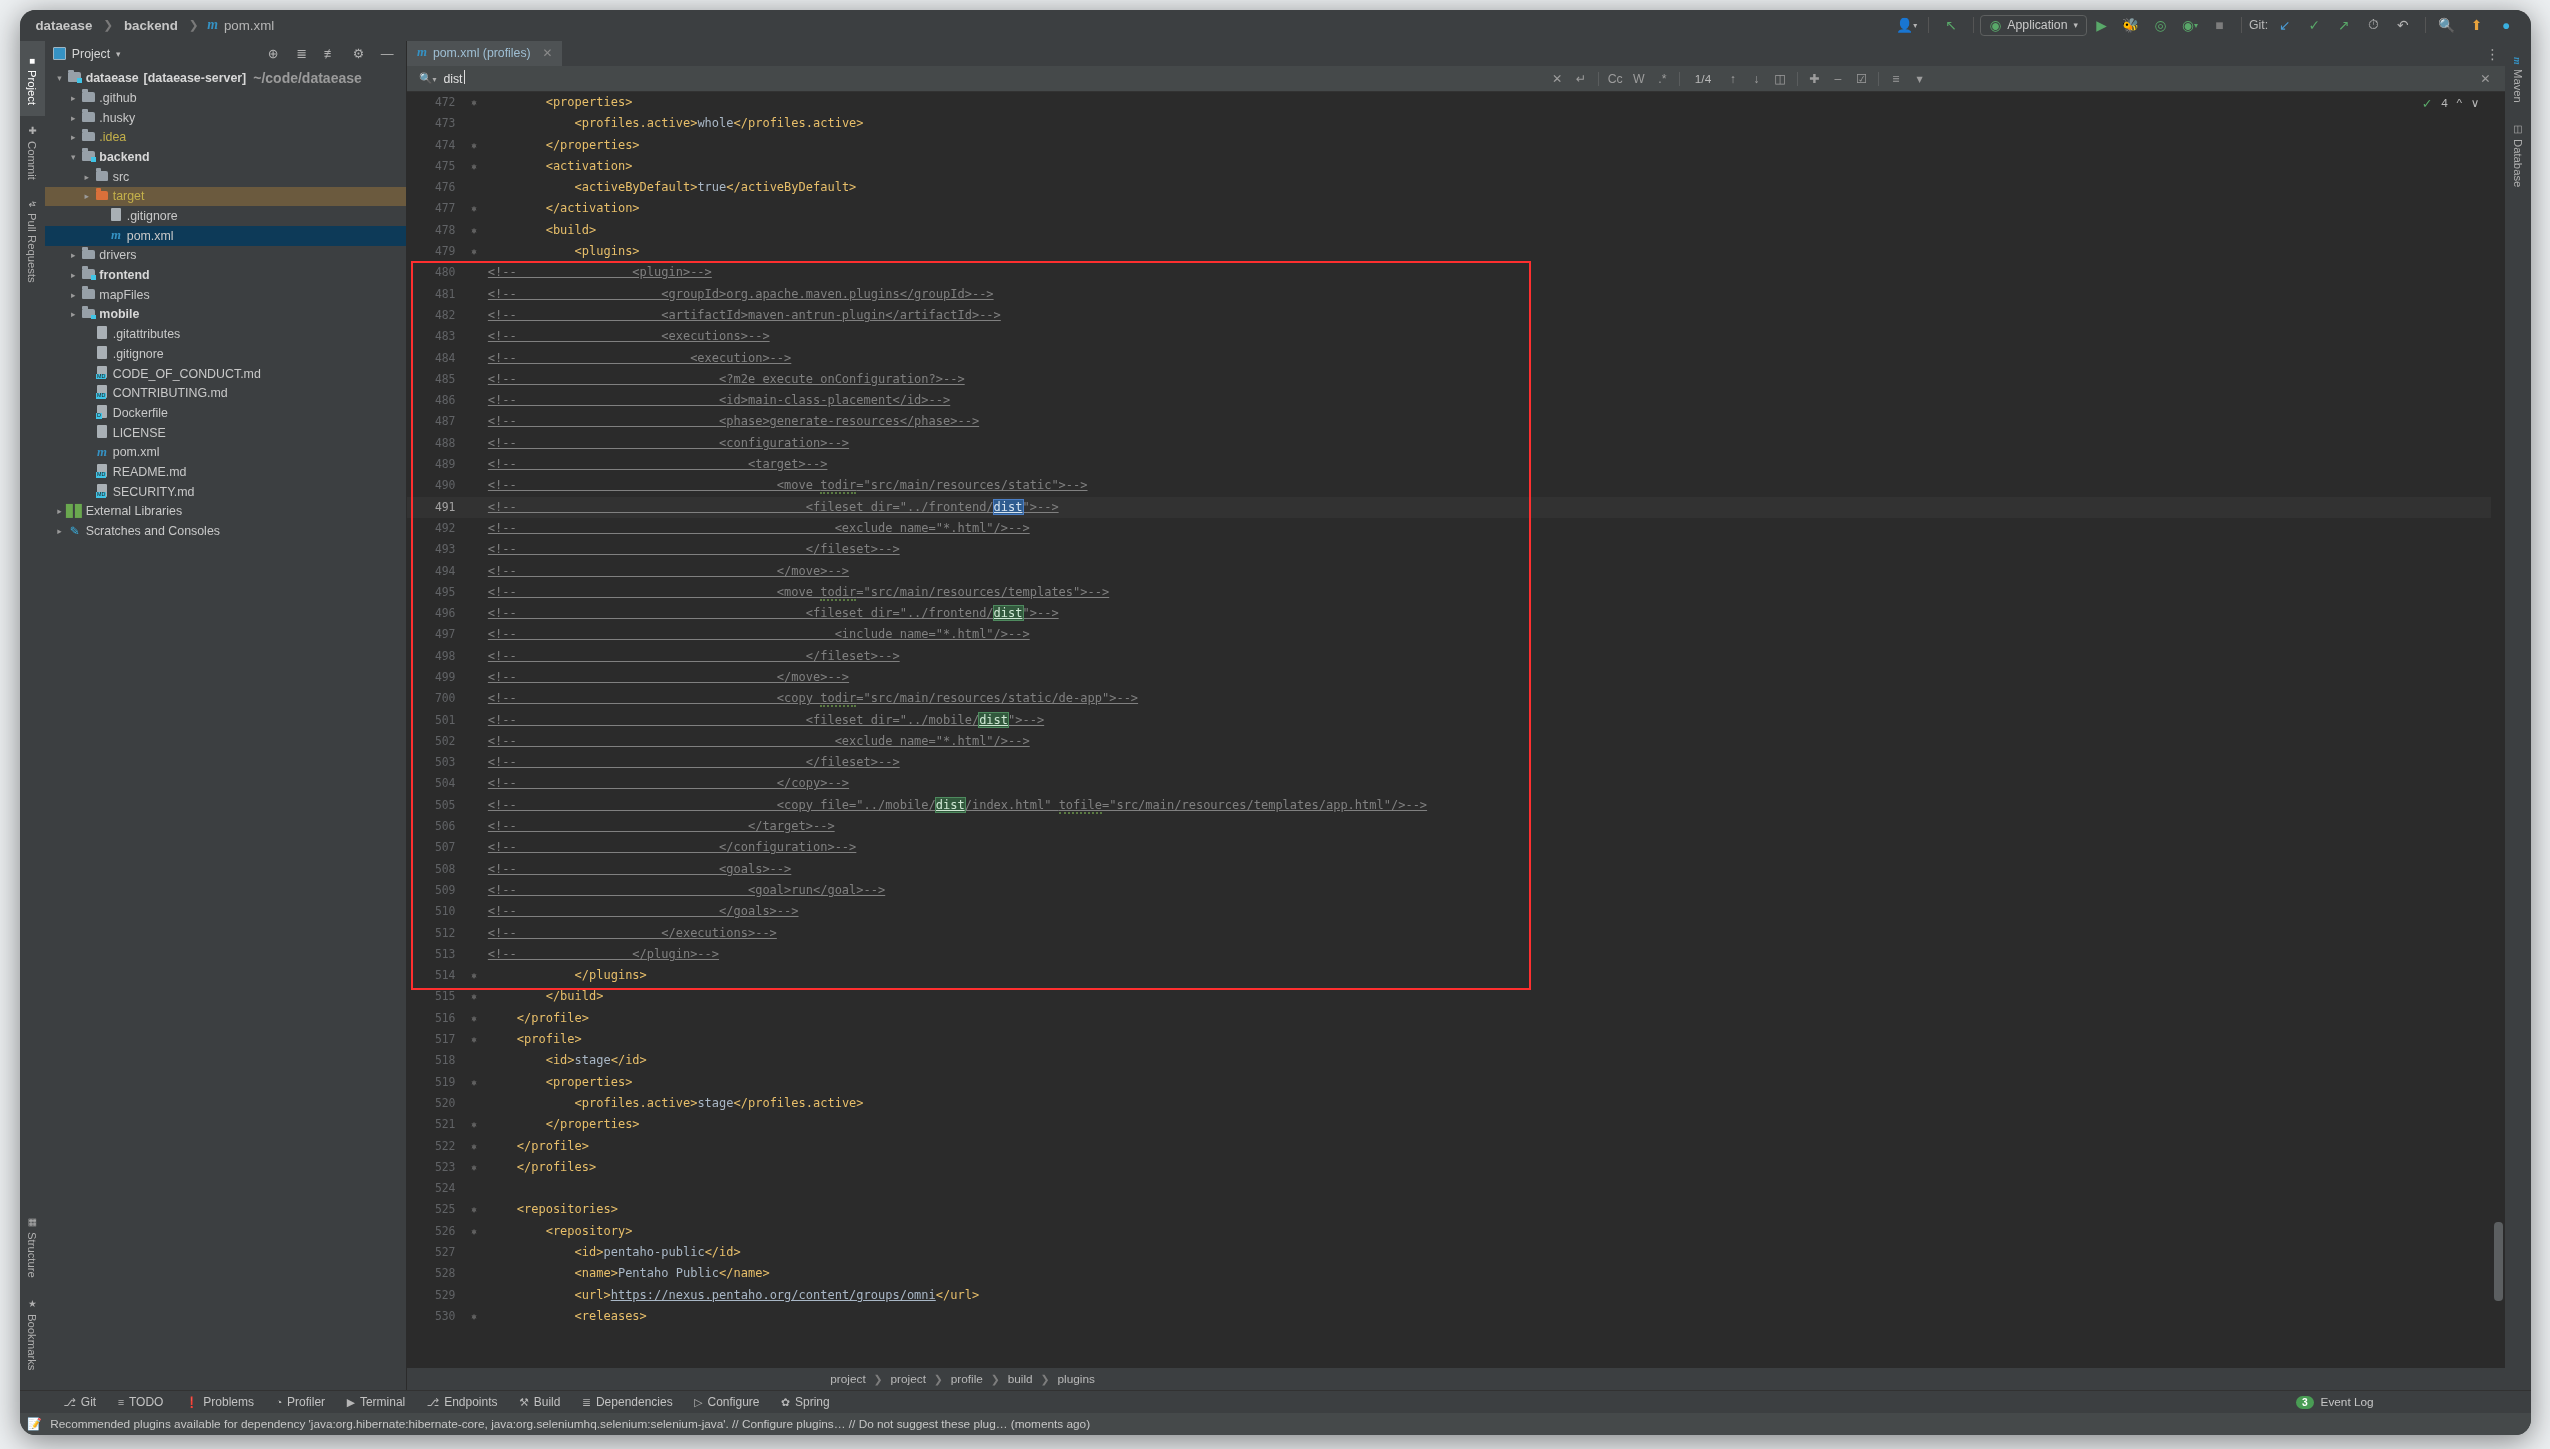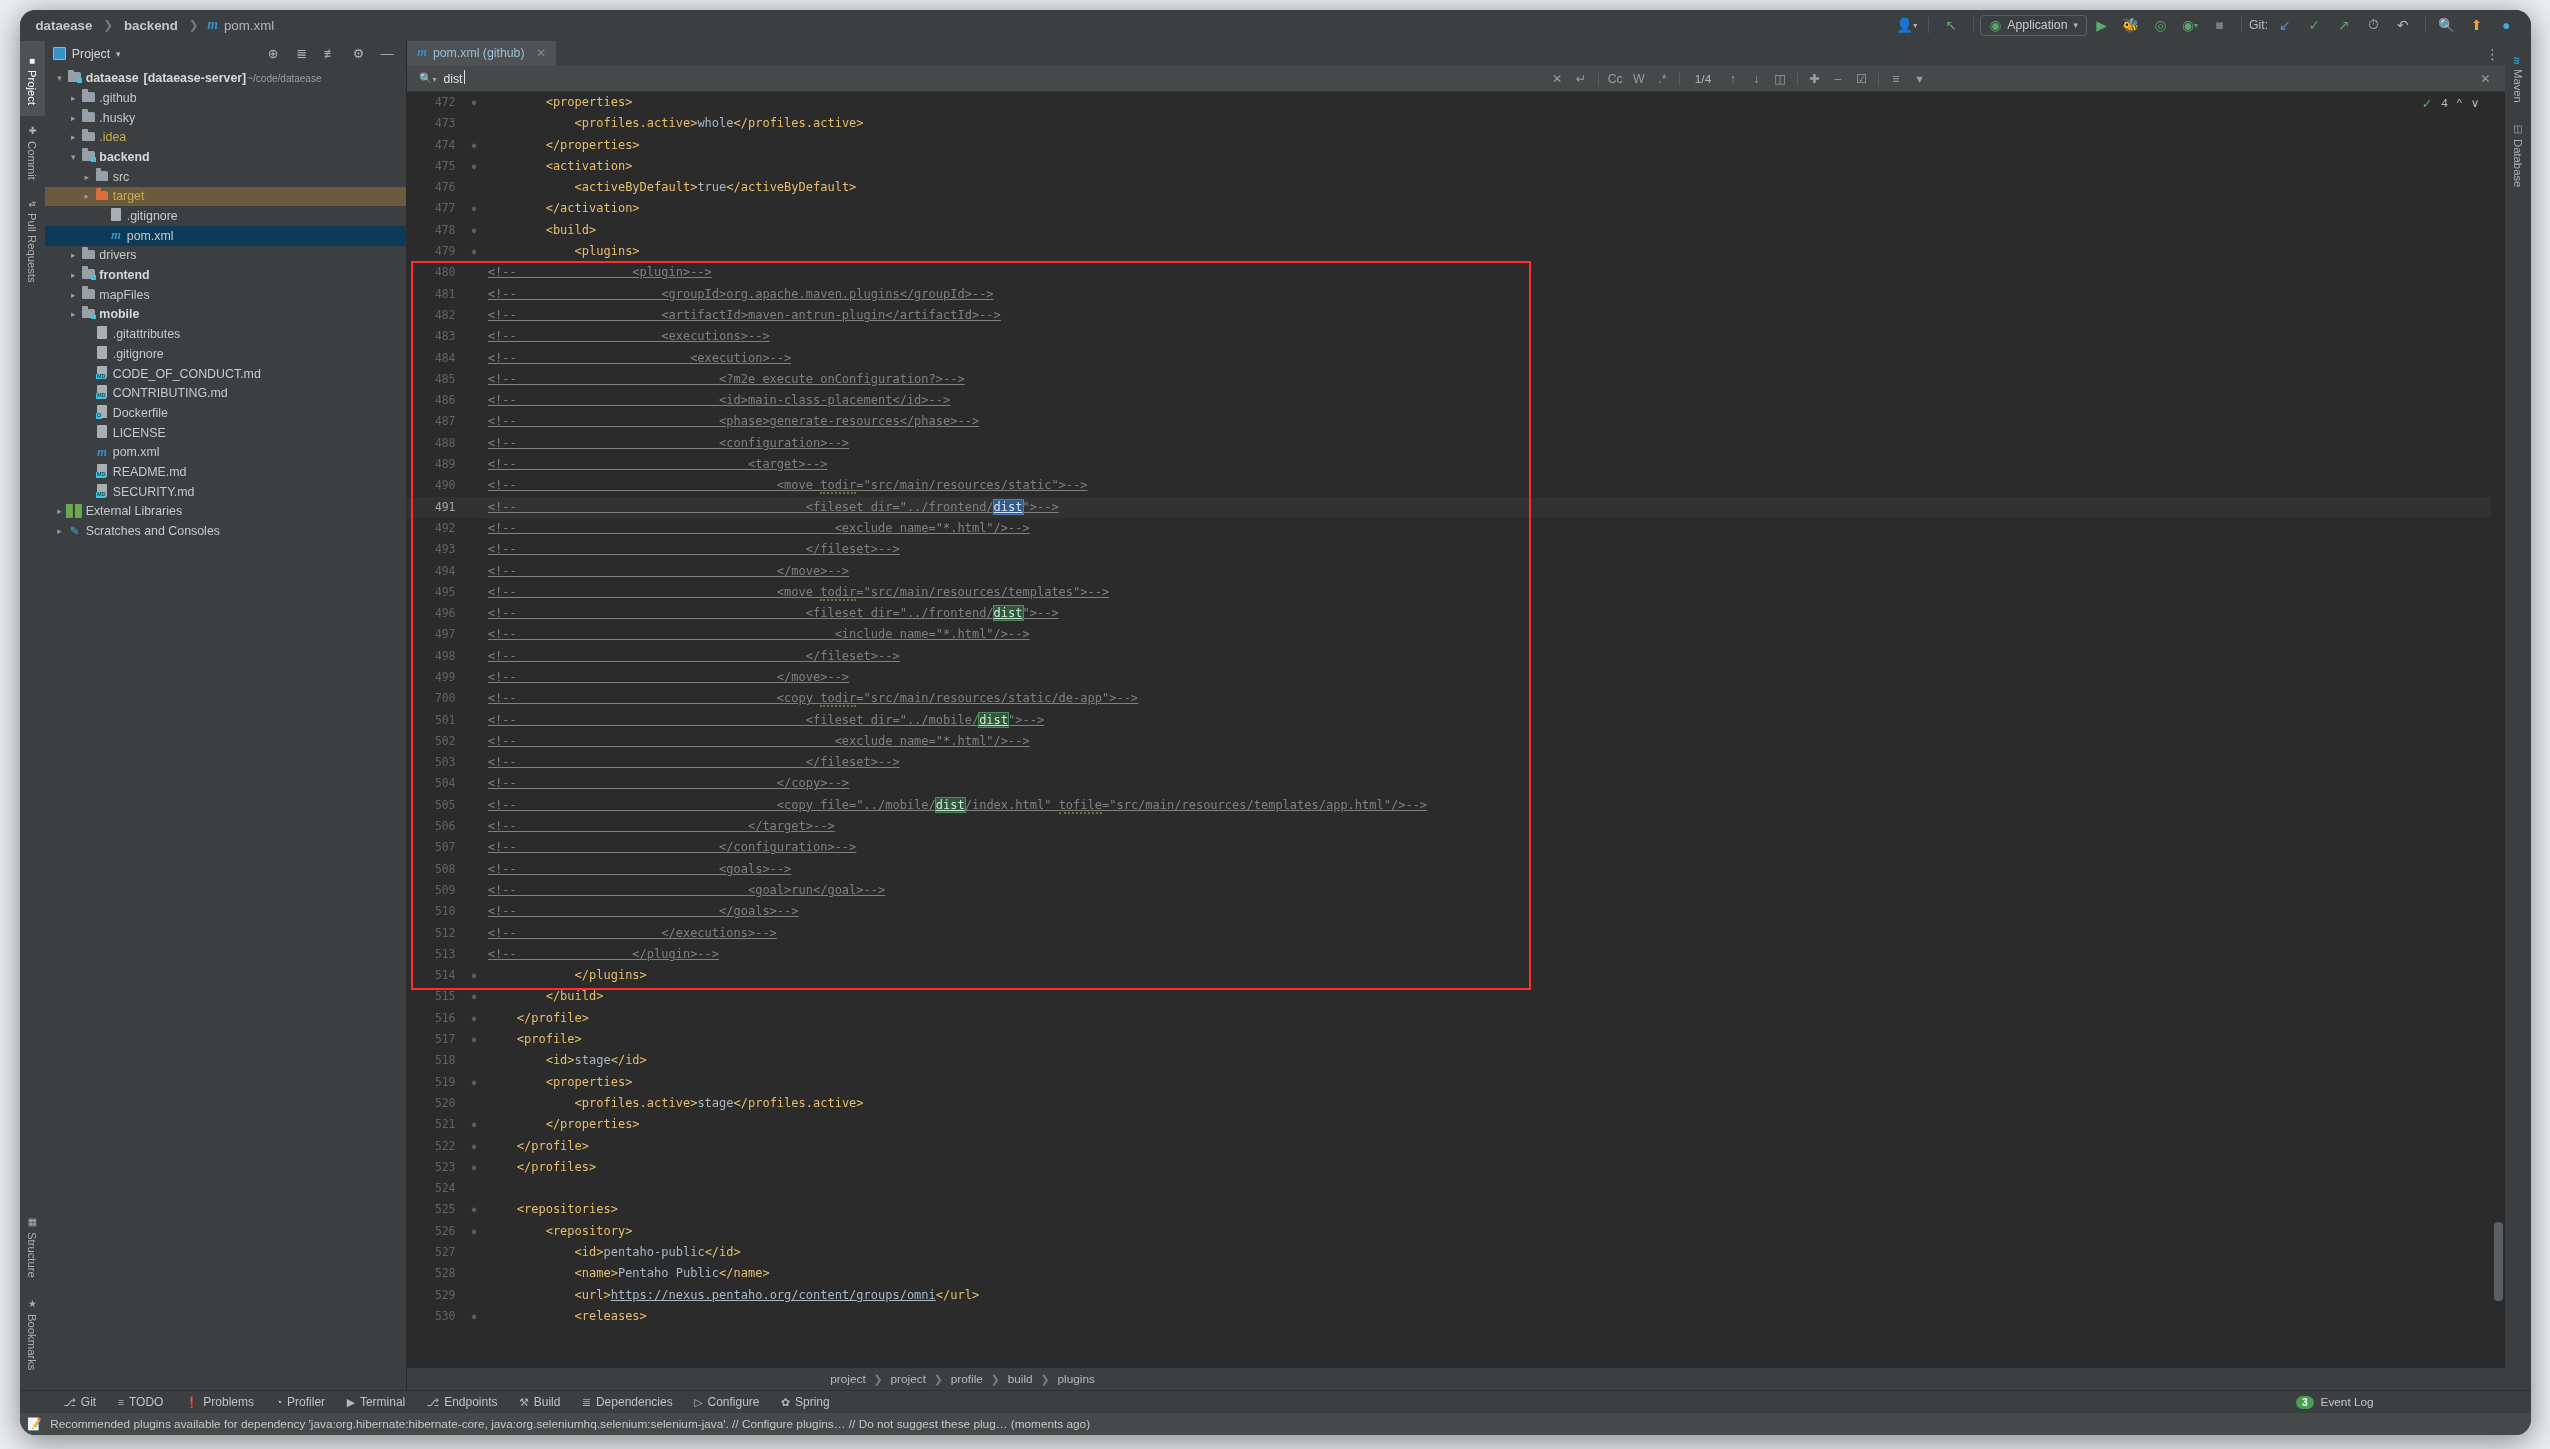--- a/index.html
+++ b/index.html
@@ -68,21 +68,21 @@
   .ph-sp{ flex:1;}
   .ph-ico{ width:22.6px;height:21.6px;display:flex;align-items:center;justify-content:center;color:#b4b4b4;font-size:12.8px;cursor:pointer;}
   .tree{ flex:1; overflow:hidden; padding-top:2px; font-size:12.4px; color:#c9c9c9;}
   .trow{ height:19.7px; display:flex; align-items:center; white-space:nowrap; cursor:pointer;}
   .trow.sel{ background:#0d3a58;}
   .trow.mod{ background:#6b5a3e;}
   .tw{ width:12.8px; text-align:center; color:#9a9a9a; font-size:8.8px; flex:0 0 12.8px;}
   .tico{ width:17.7px; flex:0 0 17.7px; text-align:center; font-size:11.8px; position:relative;}
   .tlabel{ padding-left:2px;}
   .b{ font-weight:bold; color:#d8d8d8;}
-  .dim{ color:#9b9b9b; font-size:10px; font-weight:normal; margin-left:1px;}
+  .dim{ color:#9b9b9b; font-size:14px; font-weight:bold; margin-left:7px;}
   .folder{ display:inline-block; width:12.8px; height:9.8px; background:#97a0a8; border-radius:1px 2px 1px 1px; position:relative;}
   .folder::before{ content:""; position:absolute; left:0; top:-2.9px; width:5.9px; height:2.9px; background:#97a0a8; border-radius:1px 1px 0 0;}
   .folder.mod-src::after{ content:""; position:absolute; right:-1px; bottom:-1px; width:4.9px; height:4.9px; background:#40c4e6;}
   .folder.orange{ background:#d9703a;}
   .folder.orange::before{ background:#d9703a;}
   .fileico{ display:inline-block; width:9.8px; height:12.8px; background:#a9b0b5; border-radius:1px; position:relative;}
   .fileico::after{ content:attr(data-t); position:absolute; left:-1px; bottom:-1px; font-size:5.4px; background:#40c4e6; color:#1c1c1c; padding:0 1px; line-height:5.9px; font-family:"Liberation Sans",sans-serif;}
   .mico{ color:#3592c4; font-style:italic; font-weight:bold; font-family:"Liberation Serif",serif; font-size:12.8px;}
   .ylw{ color:#c4b14b;}
 
@@ -386,21 +386,21 @@
             <span class="tlabel  ">Scratches and Consoles</span>
           </div>
         </div>
     </div>
 
     <div class="editorwrap">
 
       <div class="tabstrip">
         <div class="etab">
           <span class="mico">m</span>
-          <span>pom.xml (github)</span>
+          <span>pom.xml (profiles)</span>
           <span class="x">✕</span>
         </div>
         <div class="ts-right">⋮</div>
       </div>
 
       <div class="findbar">
         <div class="find-input">
           <span class="magn">🔍<span style="font-size:7.9px;">▾</span></span>
           <span class="find-val">dist</span>
         </div>

